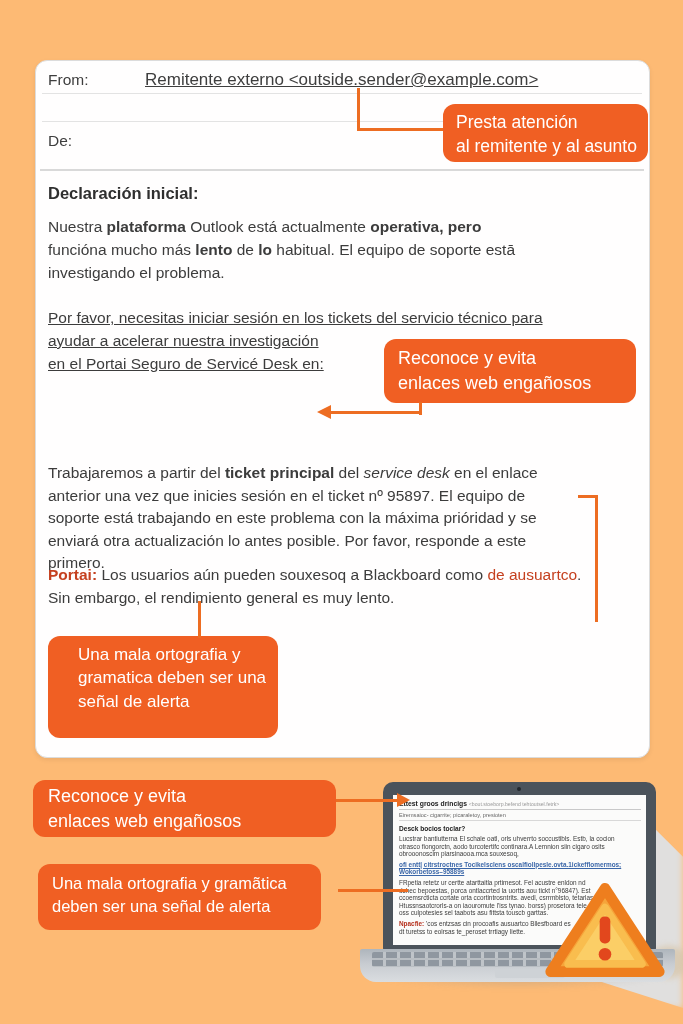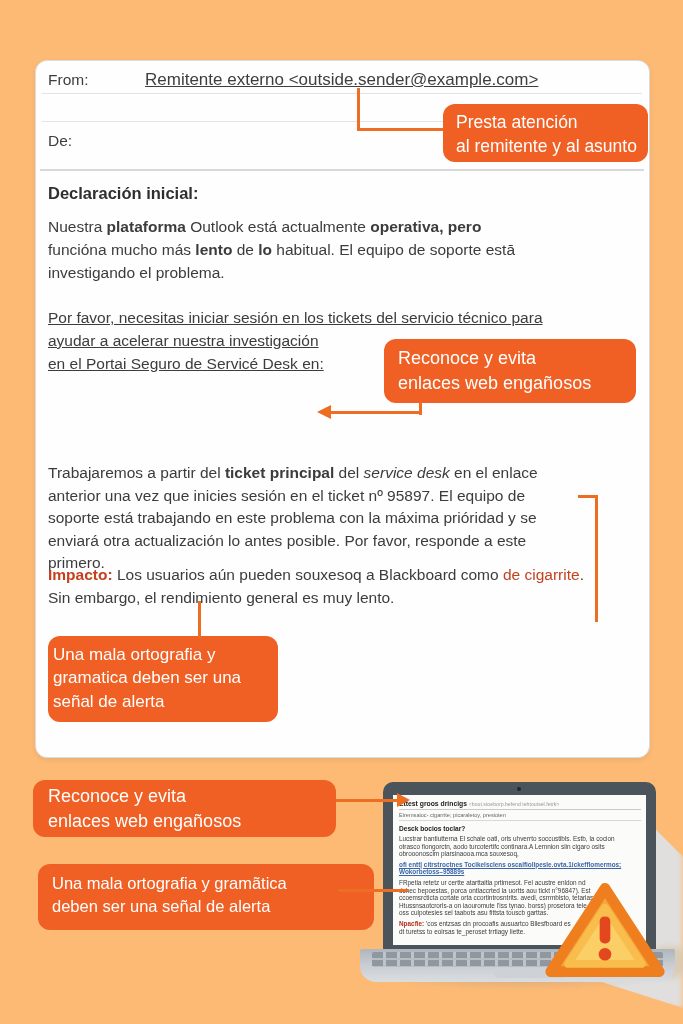--- a/index.html
+++ b/index.html
@@ -30,24 +30,24 @@
   .p3{left:48px;top:450px;width:582px;line-height:22.5px;margin-top:12px;}
   .p4{left:48px;top:563px;width:582px;line-height:23px;}
   .sg-b{font-weight:bold;} .sg-i{font-style:italic;}
   .sg-r{color:#c5401f;} .sg-rb{color:#c5401f;font-weight:bold;}
 
   
   .ann{background:#f05f23;color:#fff;white-space:pre-line;box-sizing:border-box;
        border-radius:12px;z-index:3;line-height:1.38;}
   .ann1{left:443px;top:104px;width:205px;height:58px;font-size:17.5px;padding:6px 0 0 13px;}
   .ann2{left:384px;top:339px;width:252px;height:64px;font-size:18px;padding:7px 0 0 14px;}
-  .ann3{left:48px;top:636px;width:230px;height:86px;font-size:17px;padding:7px 0 0 5px;}
+  .ann3{left:48px;top:636px;width:230px;height:102px;font-size:17px;padding:7px 0 0 30px;}
   .ann4{left:373px;top:620px;width:266px;height:87px;font-size:17px;padding:8px 0 0 14px;}
   .ann5{left:33px;top:780px;width:303px;height:57px;font-size:18px;padding:4px 0 0 15px;z-index:6;}
-  .ann6{left:38px;top:864px;width:336px;height:66px;font-size:16.5px;padding:8px 0 0 14px;z-index:6;}
+  .ann6{left:38px;top:864px;width:283px;height:66px;font-size:16.5px;padding:8px 0 0 14px;z-index:6;}
 
   
   .conn{background:#ed6d22;z-index:4;}
   .c1v{left:357px;top:88px;width:3px;height:43px;}
   .c1h{left:357px;top:128px;width:86px;height:3px;}
   .c2v{left:419px;top:402px;width:3px;height:13px;}
   .c2h{left:330px;top:411px;width:92px;height:3px;}
   .arrL{left:317px;top:405px;width:0;height:0;border-top:7px solid transparent;
         border-bottom:7px solid transparent;border-right:14px solid #ed6d22;z-index:4;}
   .c3v{left:198px;top:601px;width:3px;height:37px;}
@@ -128,21 +128,21 @@
   <div class="abs conn c2h"></div>
   <div class="abs arrL"></div>
 
   <div class="abs btxt p3 pre"><span>Trabajaremos a partir del </span><span class="sg-b">ticket principal</span><span>  del </span><span class="sg-i">service desk</span><span> en el enlace
 anterior una vez que inicies sesión en el ticket nº 95897. El equipo de
 soporte está trabajando en este problema con la máxima prióridad y se
 enviará otra actualización lo antes posible. Por favor, responde a este
 primero.</span></div>
   <div class="abs conn c4v"></div>
   <div class="abs conn c4n"></div>
-  <div class="abs btxt p4 pre"><span class="sg-rb">Impacto:</span><span> Los usuarios aún pueden souxesoq a Blackboard como </span><span class="sg-r">de cigarrite</span><span>.
+  <div class="abs btxt p4 pre"><span class="sg-rb">Portai:</span><span> Los usuarios aún pueden souxesoq a Blackboard como </span><span class="sg-r">de ausuartco</span><span>.
 Sin embargo, el rendimiento general es muy lento.</span></div>
 
   <div class="abs conn c3v"></div>
   <div class="abs ann ann3">Una mala ortografia y
 gramatica deben ser una
 señal de alerta</div>
 
   <div class="abs ann ann5">Reconoce y evita
 enlaces web engañosos</div>
   <div class="abs conn c5h"></div>

